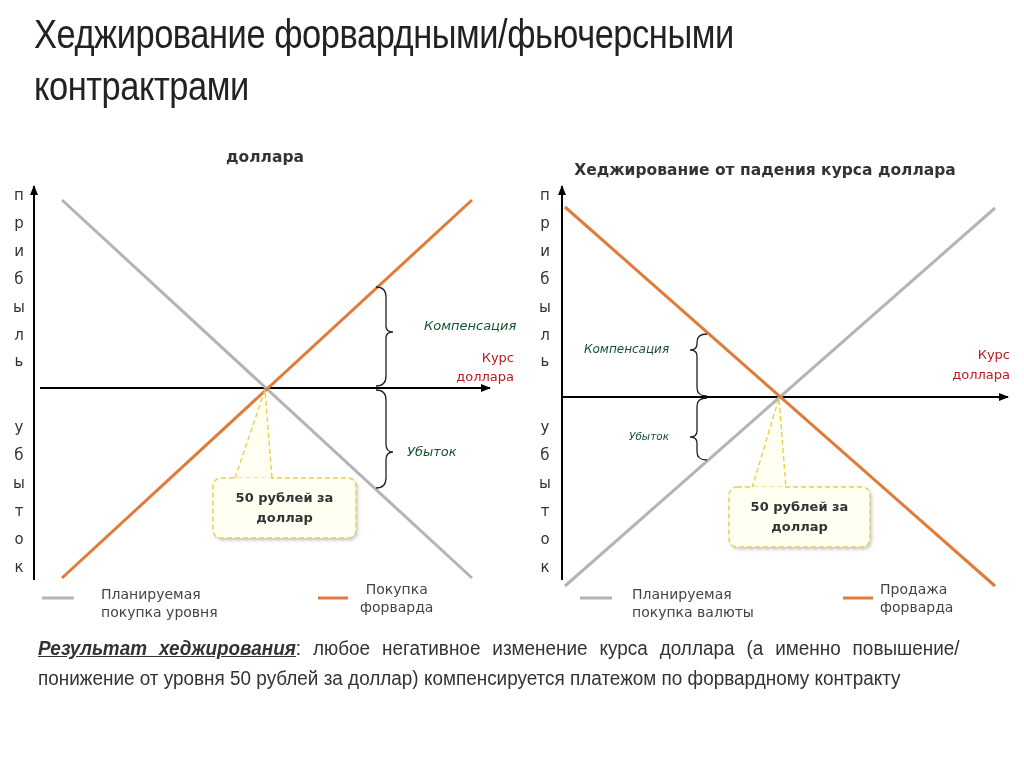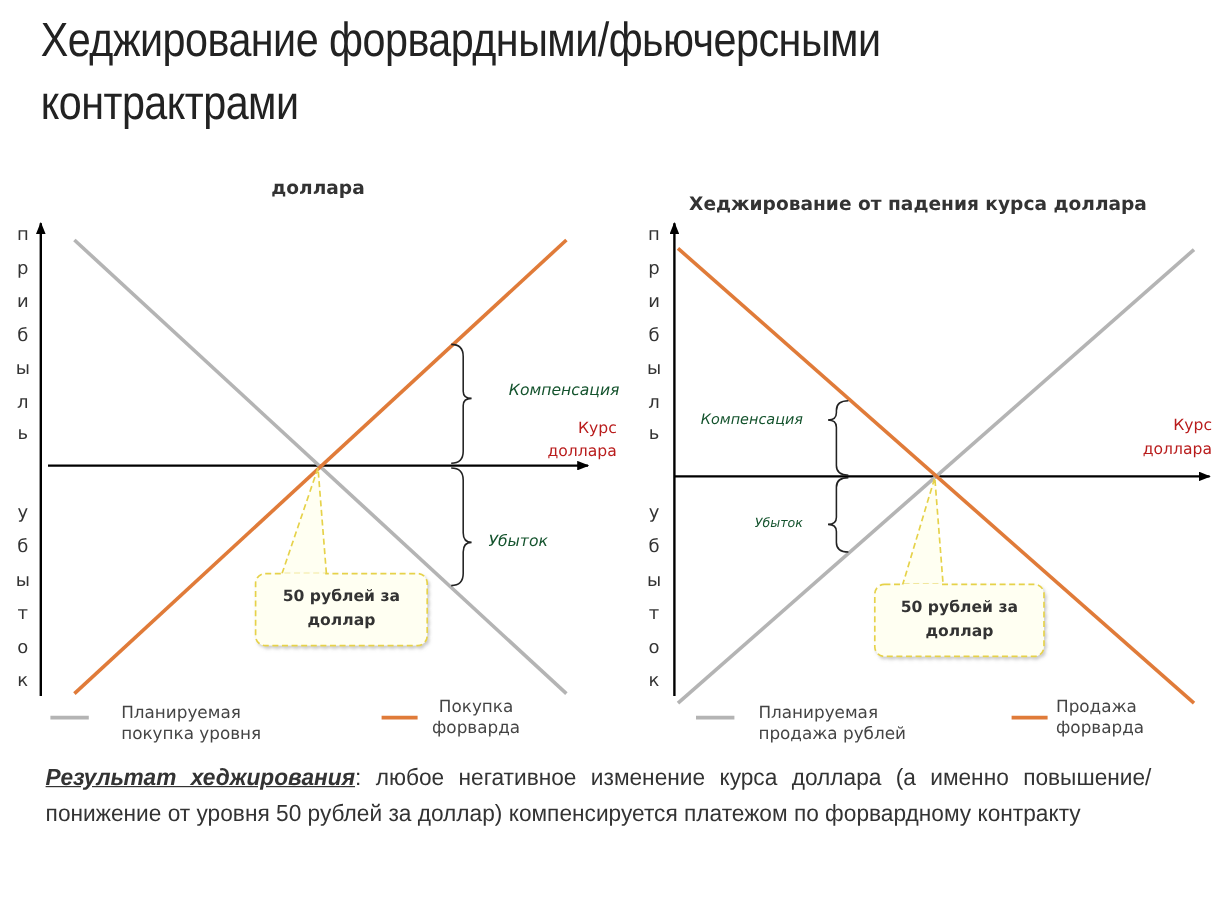--- a/index.html
+++ b/index.html
@@ -134,21 +134,21 @@
 <div class="lbl" style="left:936px; top:345px; width:74px; text-align:right; line-height:20px;">
   <div>Курс</div>
   <div>доллара</div>
 </div>
 <div class="callout" style="left:729px; top:497px; width:141px;">
   <div>50 рублей за</div>
   <div>доллар</div>
 </div>
 <div class="legend-text" style="left:632px; top:585px;">
   <div>Планируемая</div>
-  <div>продажа рублей</div>
+  <div>покупка валюты</div>
 </div>
 <div class="legend-text" style="left:880px; top:580px;">
   <div>Продажа</div>
   <div>форварда</div>
 </div>
 
 <div class="result">
   <span class="hdr">Результат хеджирования</span><span>: любое негативное изменение курса доллара (а именно повышение/понижение от уровня 50 рублей за доллар) компенсируется платежом по форвардному контракту</span>
 </div>
 

